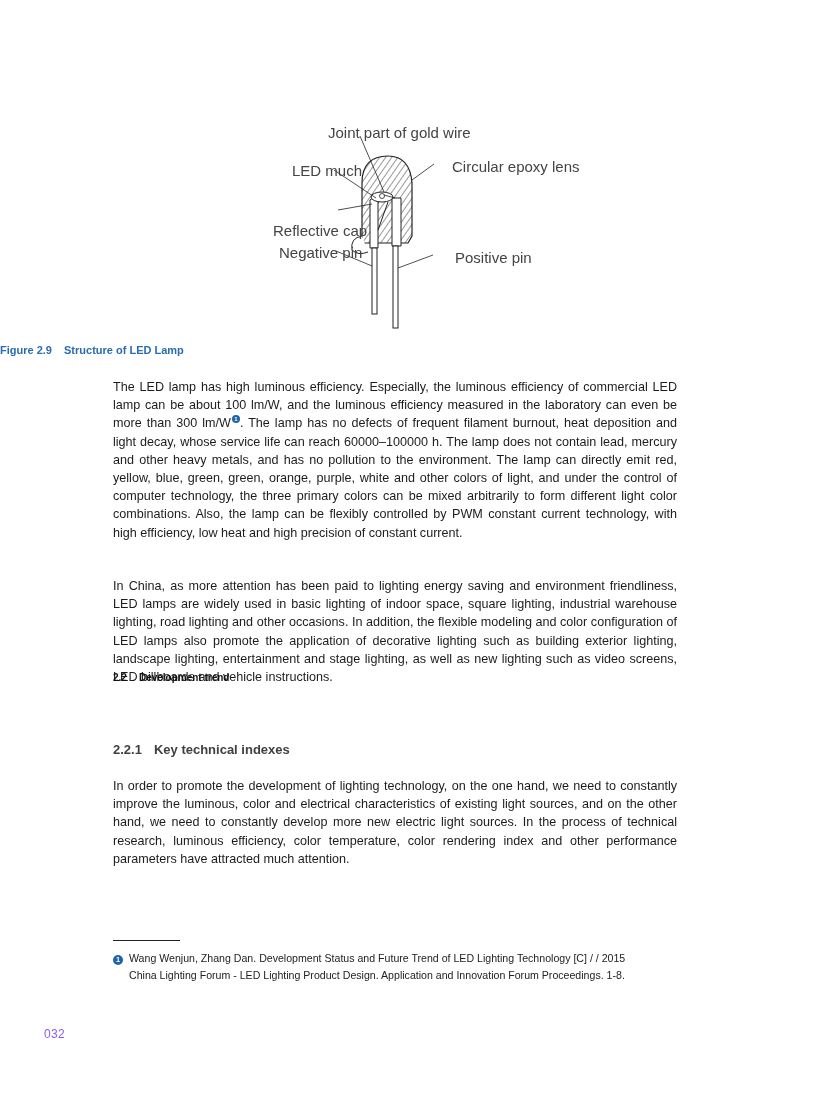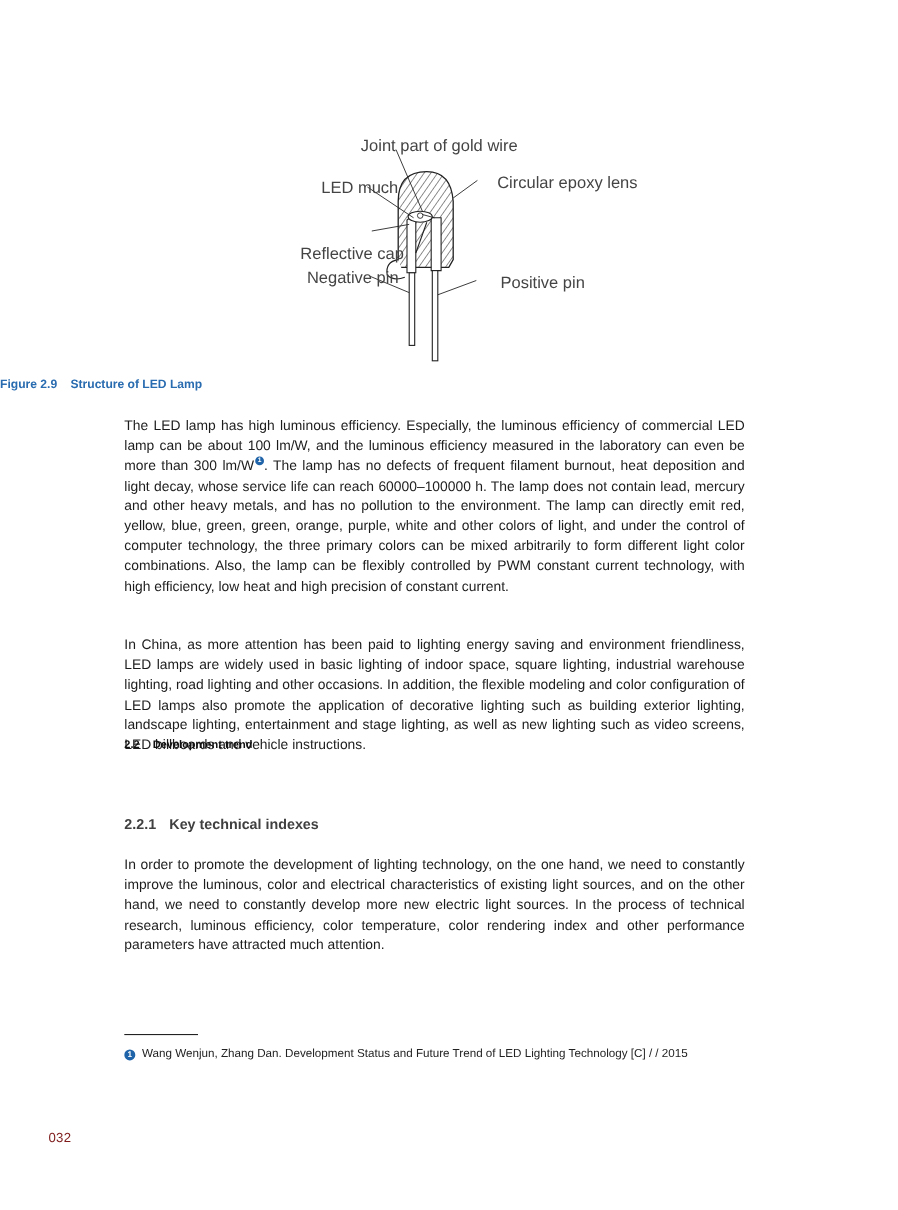--- a/index.html
+++ b/index.html
@@ -19,21 +19,21 @@
   .h2 { position:absolute; left:113px; top:672px; font-size:10px; font-weight:bold; color:#111; }
   .h3 { position:absolute; left:113px; top:742px; font-size:13px; font-weight:bold; color:#404040; }
   .h2 .num { margin-right:12px; }
   .h3 .num { margin-right:12px; }
   .fn-rule { position:absolute; left:113px; top:940px; width:67px; height:1px; background:#222; }
   .footnote { position:absolute; left:113px; top:950px; width:570px; font-size:10.6px; line-height:17px; color:#222; }
   .footnote .mark { display:inline-block; width:10px; height:10px; border-radius:50%; background:#1f63a8;
                     color:#fff; font-size:7.5px; line-height:10px; text-align:center; font-weight:bold;
                     margin-right:6px; vertical-align:0px; }
   .footnote .line2 { padding-left:16px; display:block; }
-  .page-num { position:absolute; left:44px; top:1027px; font-size:12px; color:#7f1d1d; letter-spacing:0.3px; }
+  .page-num { position:absolute; left:44px; top:1027px; font-size:12px; color:#8b5cf6; letter-spacing:0.3px; }
 </style>
 </head>
 <body>
 
 <div class="figure">
   <svg width="290" height="220" viewBox="0 0 290 220">
     <defs>
       <pattern id="hatch" width="5" height="5" patternUnits="userSpaceOnUse" patternTransform="rotate(35)">
         <line x1="0" y1="0" x2="0" y2="5" stroke="#333" stroke-width="1"></line>
       </pattern>
@@ -84,15 +84,16 @@
 </div>
 <div class="h3">
   <span class="num">2.2.1</span><span>Key technical indexes</span>
 </div>
 
 <div class="para" style="top:777px;">In order to promote the development of lighting technology, on the one hand, we need to constantly improve the luminous, color and electrical characteristics of existing light sources, and on the other hand, we need to constantly develop more new electric light sources. In the process of technical research, luminous efficiency, color temperature, color rendering index and other performance parameters have attracted much attention.</div>
 
 <div class="fn-rule"></div>
 <div class="footnote">
   <span class="mark">1</span><span>Wang Wenjun, Zhang Dan. Development Status and Future Trend of LED Lighting Technology [C] / / 2015</span>
+  <span class="line2">China Lighting Forum - LED Lighting Product Design. Application and Innovation Forum Proceedings. 1-8.</span>
 </div>
 
 <div class="page-num">032</div>
 
 </body></html>

